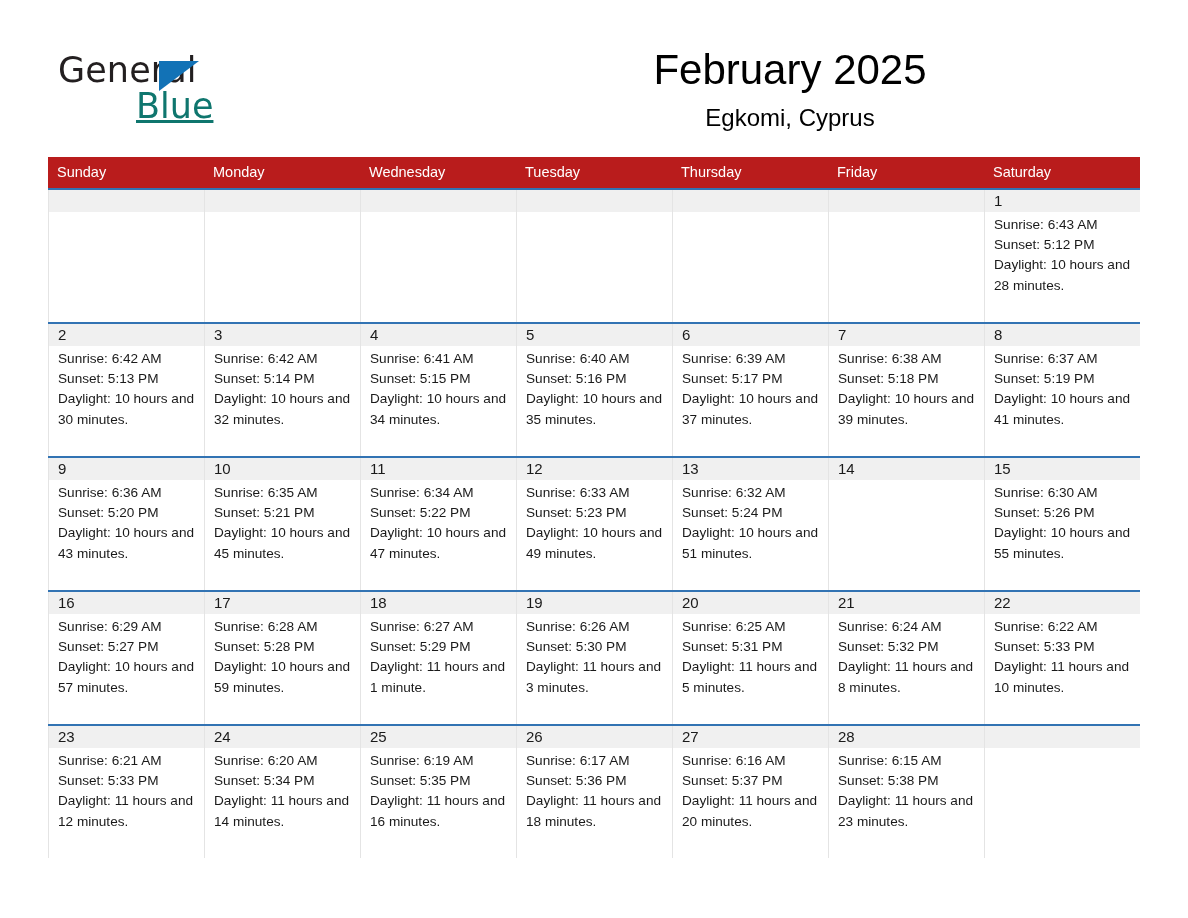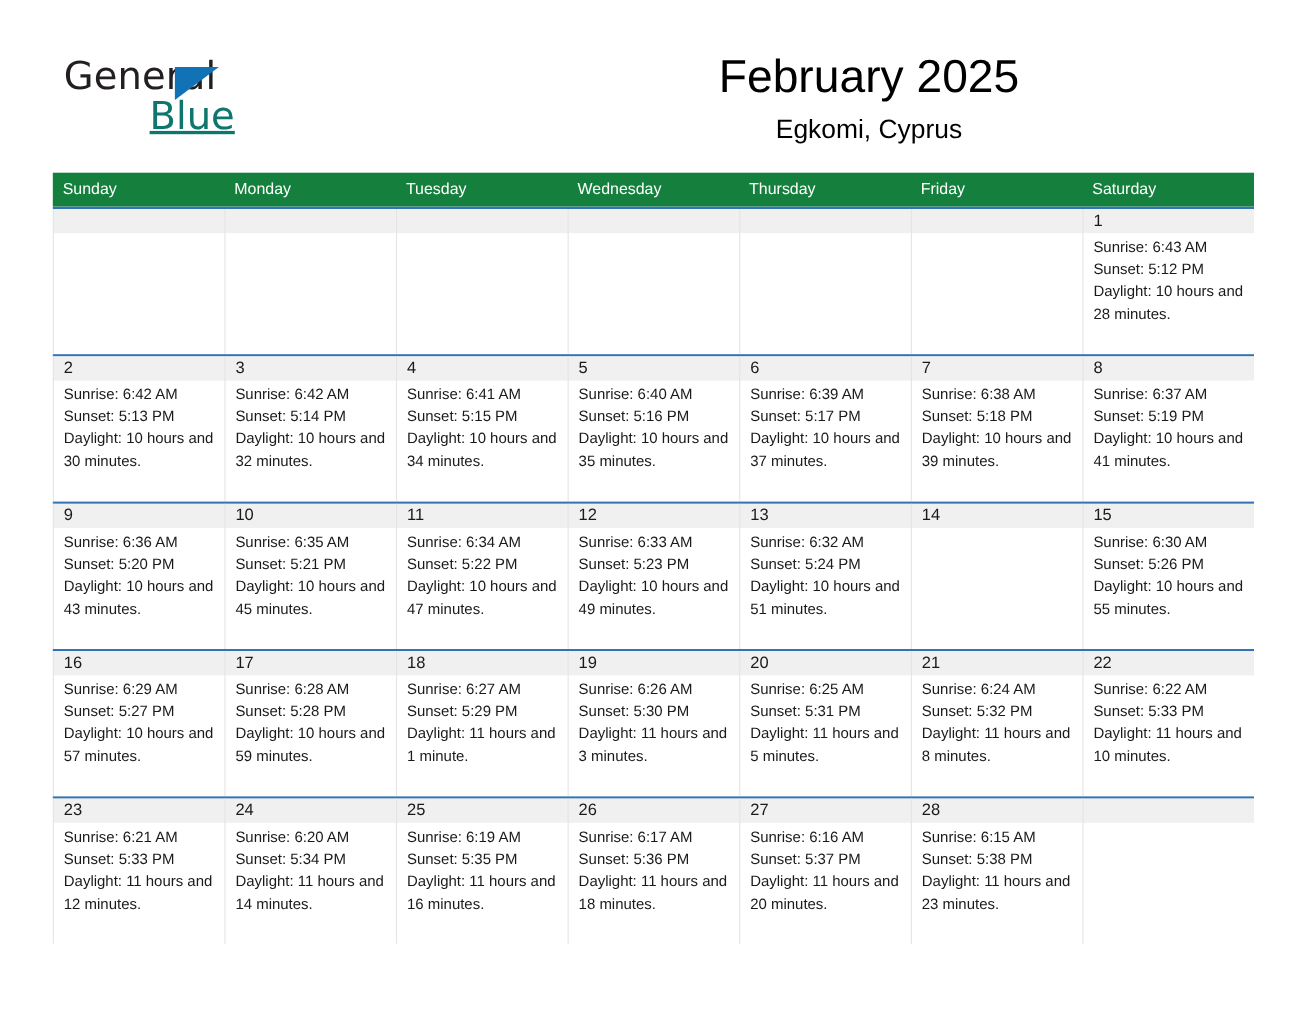--- a/index.html
+++ b/index.html
@@ -74,21 +74,21 @@
   }
 
   
   .calendar {
     position: absolute;
     left: 48px; top: 157px;
     width: 1092px;
   }
   .dow-row {
     display: flex;
-    background: #15803d;
+    background: #b91c1c;
     height: 31px;
   }
   .dow {
     flex: 1 1 0;
     color: #ffffff;
     font-size: 14.5px;
     line-height: 31px;
     padding-left: 9px;
     white-space: nowrap;
     overflow: hidden;
@@ -154,22 +154,22 @@
       <div class="cal-subtitle">Egkomi, Cyprus</div>
     </div>
 
   </div>
 
   <div class="calendar">
 
     <div class="dow-row">
       <div class="dow">Sunday</div>
       <div class="dow">Monday</div>
+      <div class="dow">Wednesday</div>
       <div class="dow">Tuesday</div>
-      <div class="dow">Wednesday</div>
       <div class="dow">Thursday</div>
       <div class="dow">Friday</div>
       <div class="dow">Saturday</div>
     </div>
 
     <div id="weeks-host">
         <div class="week">
           <div class="week-band"></div>
           <div class="day">
             <div class="daynum"></div>

